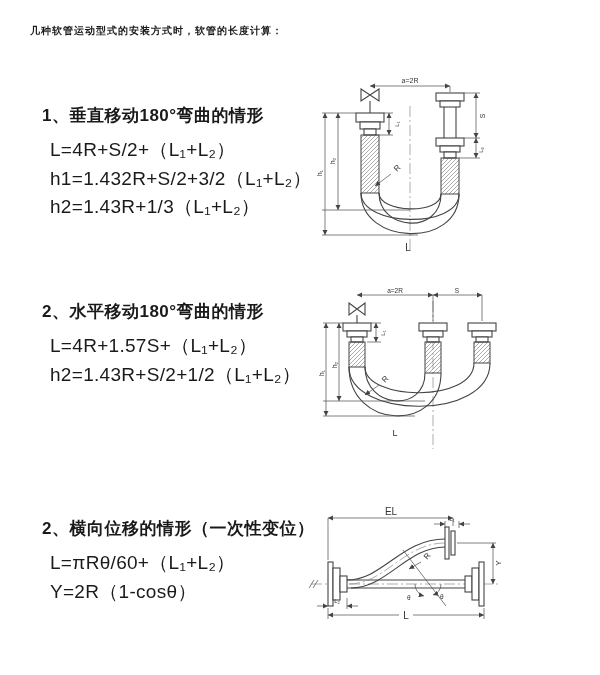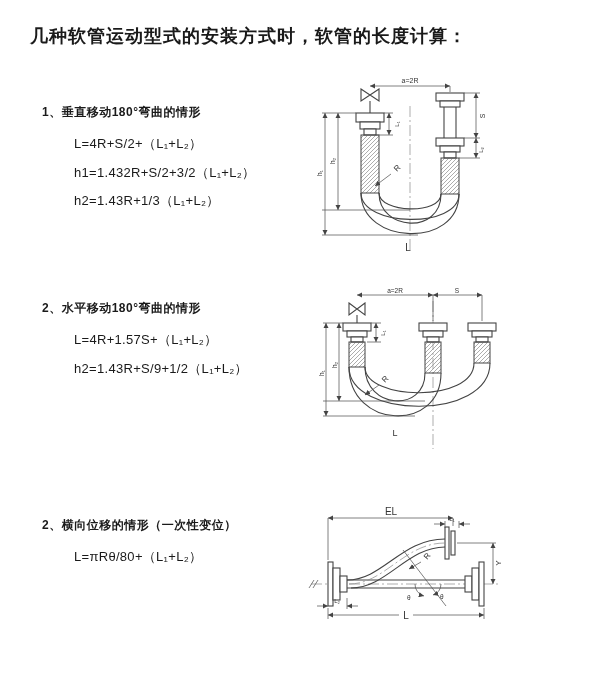--- a/index.html
+++ b/index.html
@@ -1,22 +1,22 @@
 <!DOCTYPE html>
 <html><head>
 <meta charset="utf-8">
 <style>
   html,body{margin:0;padding:0;}
   body{width:600px;height:675px;background:#fff;position:relative;overflow:hidden;
        font-family:"Liberation Sans",sans-serif;color:#1a1a1a;}
-  .page-title{position:absolute;left:30px;top:24px;font-size:18px;font-weight:bold;
+  .page-title{position:absolute;left:30px;top:24px;font-size:10px;font-weight:bold;
               letter-spacing:1px;}
   .section{position:absolute;left:42px;}
-  .heading{font-size:12px;font-weight:bold;letter-spacing:0.5px;margin-bottom:9px;}
-  .formula{margin-left:32px;font-size:13px;line-height:28.5px;letter-spacing:0.3px;}
+  .heading{font-size:17px;font-weight:bold;letter-spacing:0.5px;margin-bottom:9px;}
+  .formula{margin-left:8px;font-size:19px;line-height:28.5px;letter-spacing:0.3px;}
   svg{position:absolute;}
   svg text{font-family:"Liberation Sans",sans-serif;fill:#333;}
   .ln{stroke:#444;stroke-width:1.1;fill:none;}
   .thin{stroke:#555;stroke-width:0.75;fill:none;}
   .dash{stroke:#8a8a8a;stroke-width:0.7;fill:none;stroke-dasharray:11 3 2 3;}
   .wh{fill:#fff;stroke:#444;stroke-width:1.1;}
 </style>
 </head>
 <body>
 
@@ -25,26 +25,27 @@
 <div class="section" style="top:104px">
   <div class="heading">1、垂直移动180°弯曲的情形</div>
   <div class="formula">L=4R+S/2+（L₁+L₂）</div>
   <div class="formula">h1=1.432R+S/2+3/2（L₁+L₂）</div>
   <div class="formula">h2=1.43R+1/3（L₁+L₂）</div>
 </div>
 
 <div class="section" style="top:300px">
   <div class="heading">2、水平移动180°弯曲的情形</div>
   <div class="formula">L=4R+1.57S+（L₁+L₂）</div>
-  <div class="formula">h2=1.43R+S/9+1/2（L₁+L₂）</div>
+  <div class="formula">h2=1.43R+S/2+1/2（L₁+L₂）</div>
 </div>
 
 <div class="section" style="top:517px">
   <div class="heading">2、横向位移的情形（一次性变位）</div>
-  <div class="formula">L=πRθ/80+（L₁+L₂）</div>
+  <div class="formula">L=πRθ/60+（L₁+L₂）</div>
+  <div class="formula">Y=2R（1-cosθ）</div>
 </div>
 
 <svg width="270" height="190" viewBox="0 0 270 190" style="left:313px;top:66px">
   <defs>
     <marker id="a1" viewBox="0 0 8 8" refX="8" refY="4" markerWidth="7" markerHeight="7" orient="auto">
       <path d="M0,0 L8,4 L0,8 Z" fill="#444"></path>
     </marker>
     <marker id="a1s" viewBox="0 0 8 8" refX="8" refY="4" markerWidth="7" markerHeight="7" orient="auto-start-reverse">
       <path d="M0,0 L8,4 L0,8 Z" fill="#444"></path>
     </marker>

